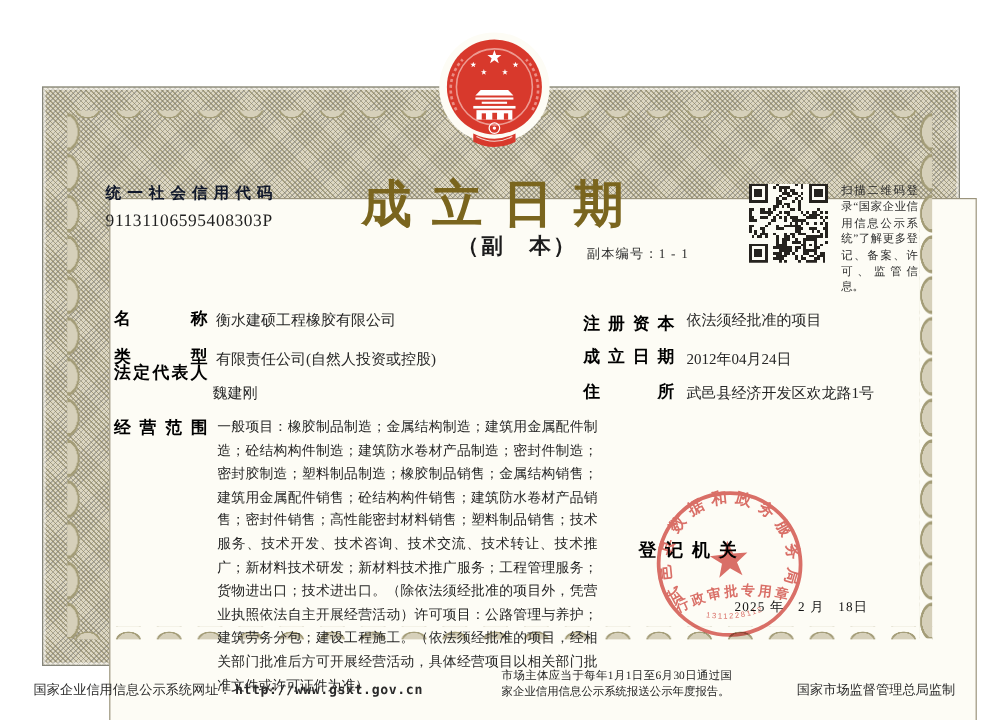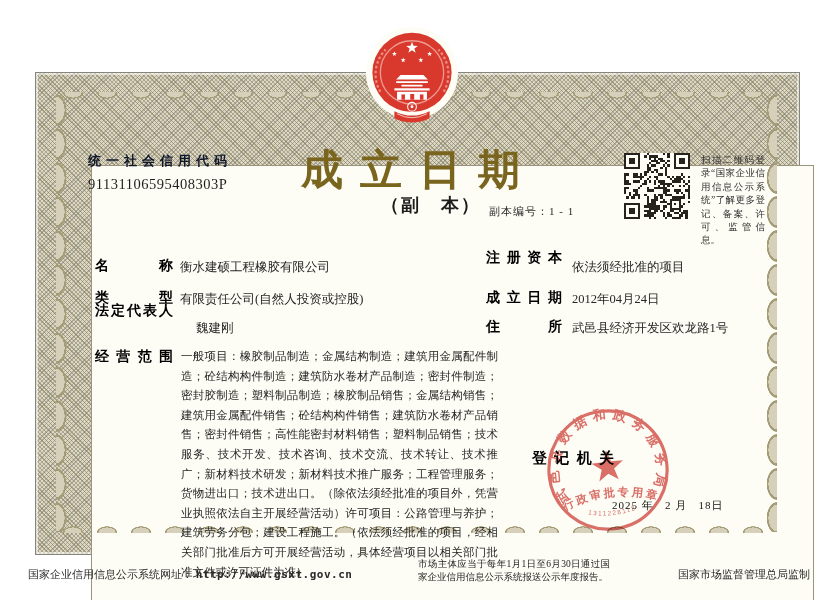--- a/index.html
+++ b/index.html
@@ -40,35 +40,35 @@
   .copyno{left:489px;top:204px;font-size:11px;color:#2b2b2b;letter-spacing:1px;}
   .qr{left:624px;top:153px;}
   .qr-caption{left:701px;top:154px;width:64px;font-size:9.5px;line-height:13.4px;
               color:#2c2c2c;text-align:justify;}
   
   .lab{font-family:Liberation Serif, serif;font-weight:700;font-size:14px;color:#000000;
        text-align:justify;text-align-last:justify;}
   .val{font-size:12.5px;color:#262626;}
   .l-name{left:95px;top:257px;width:78px;}   .v-name{left:180px;top:259px;}
   .l-type{left:95px;top:289px;width:78px;}   .v-type{left:180px;top:291px;}
-  .l-legal{left:95px;top:302px;width:78px;}  .v-legal{left:196px;top:320px;}
+  .l-legal{left:95px;top:302px;width:78px;}  .v-legal{left:177px;top:320px;}
   .l-scope{left:95px;top:348px;width:78px;}
   .v-scope{left:181px;top:347px;width:317px;font-size:11.5px;line-height:19.6px;text-align:justify;}
-  .l-regcap{left:486px;top:249px;width:76px;} .v-regcap{left:572px;top:259px;}
+  .l-regcap{left:486px;top:261px;width:76px;} .v-regcap{left:572px;top:259px;}
   .l-estd{left:486px;top:289px;width:76px;}   .v-estd{left:572px;top:291px;}
   .l-addr{left:486px;top:318px;width:76px;}   .v-addr{left:572px;top:320px;}
   .l-regauth{left:532px;top:449px;width:82px;font-size:15px;}
   .reg-date{left:612px;top:498px;font-size:11px;color:#151515;white-space:pre;letter-spacing:1px;}
   .seal{left:543px;top:405px;opacity:.84;mix-blend-mode:multiply;transform:rotate(-6deg);}
   
   .foot{font-size:11px;color:#2a2a2a;}
   .f-left{left:28px;top:567px;}
   .f-url{font-family:"DejaVu Sans Mono",monospace;font-size:11px;font-weight:700;letter-spacing:.5px;}
   .f-mid{left:418px;top:558px;width:192px;font-size:9.5px;line-height:13px;text-align:justify;color:#222;}
-  .f-right{left:678px;top:567px;}
+  .f-right{left:664px;top:567px;}
 </style>
 </head>
 <body>
 
 <div class="frame">
   <div class="frame-inner"></div>
 </div>
 <div class="sc sc-top"></div>
 <div class="sc sc-bottom"></div>
 <div class="sc sc-left"></div>

